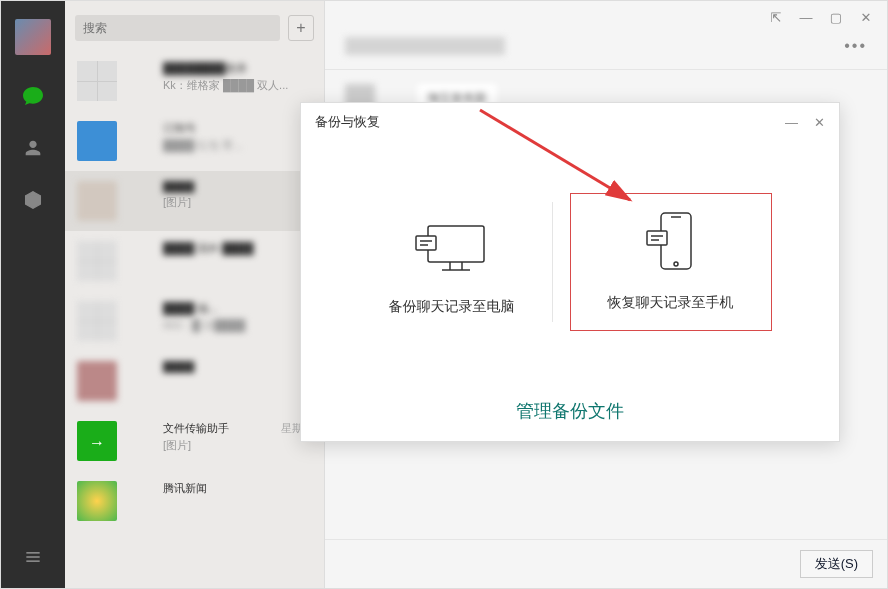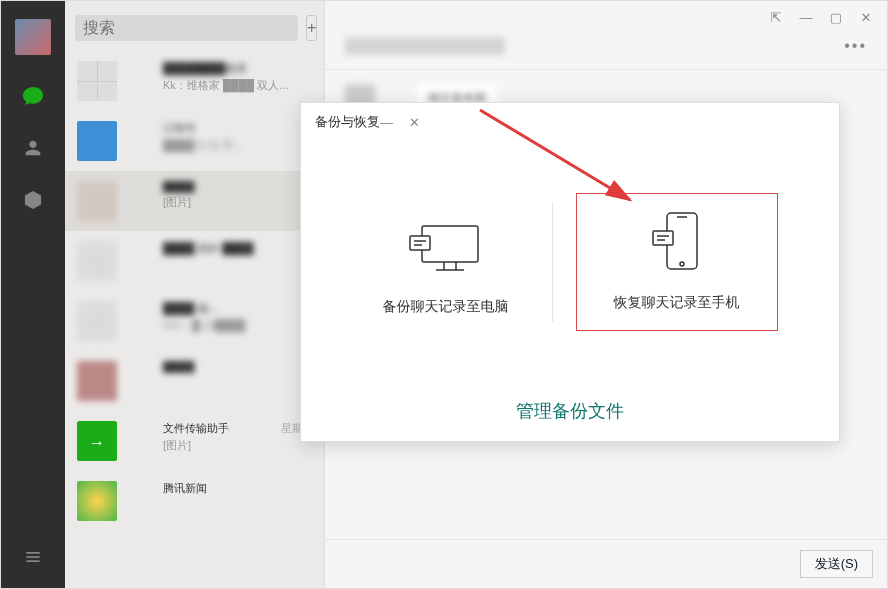--- a/index.html
+++ b/index.html
@@ -7,21 +7,21 @@
     .win { display:flex; height:100%; border:1px solid #ddd; }
     .nav { width:64px; background:#2e2e2e; display:flex; flex-direction:column; align-items:center; padding-top:18px; }
     .avatar-me { width:36px; height:36px; background:linear-gradient(135deg,#6a8caf,#c96a6a); border-radius:2px; margin-bottom:28px; }
     .nav-ic { width:26px; height:26px; margin-bottom:26px; display:flex; align-items:center; justify-content:center; cursor:pointer; }
     .nav-ic.active svg { fill:#1aad19; }
     .nav-ic svg { fill:#878787; }
     .nav-spacer { flex:1; }
     .menu-ic { width:26px; height:26px; margin-bottom:18px; cursor:pointer; display:flex; align-items:center; justify-content:center; }
     .list { width:260px; background:#eceae8; display:flex; flex-direction:column; border-right:1px solid #ddd; }
     .search-row { display:flex; align-items:center; padding:14px 10px 10px; gap:8px; }
-    .search { flex:1; height:26px; background:#dad8d6; border:none; border-radius:3px; padding:0 8px; font-size:16px; color:#666; outline:none; }
+    .search { flex:1; height:26px; background:#dad8d6; border:none; border-radius:3px; padding:0 8px; font-size:12px; color:#666; outline:none; }
     .add-btn { width:26px; height:26px; border:1px solid #c9c7c5; background:transparent; border-radius:3px; cursor:pointer; display:flex; align-items:center; justify-content:center; color:#777; font-size:16px; }
     .convs { flex:1; overflow:hidden; }
     .conv { display:flex; padding:10px 12px; gap:10px; position:relative; cursor:pointer; }
     .conv.sel { background:#dedcd9; }
     .conv-av { width:40px; height:40px; border-radius:2px; flex-shrink:0; }
     .conv-body { flex:1; min-width:0;margin-left:36px; }
     .conv-title { font-size:11px; color:#333; white-space:nowrap; overflow:hidden; text-overflow:ellipsis; }
     .conv-sub { font-size:11px; color:#999; white-space:nowrap; overflow:hidden; text-overflow:ellipsis; margin-top:2px; }
     .conv-time { position:absolute; right:10px; top:10px; font-size:11px; color:#aaa; }
     .blur { filter:blur(3px); }
@@ -33,25 +33,25 @@
     .chat-top { padding:4px 20px 14px; border-bottom:1px solid #e5e5e5; display:flex; align-items:center; justify-content:space-between; }
     .chat-name { height:18px; width:160px; background:#d4d4d4; filter:blur(3px); }
     .more { color:#888; letter-spacing:2px; cursor:pointer; }
     .msgs { flex:1; padding:14px 20px; overflow:hidden; }
     .bubble { background:#fff; border-radius:4px; padding:6px 10px; font-size:12px; color:#555; display:inline-block; margin-left:34px; }
     .bubble-ts { font-size:11px; color:#aaa; margin-top:4px; margin-left:34px; }
     .send-row { display:flex; justify-content:flex-end; padding:10px 14px; border-top:1px solid #e5e5e5; }
     .send-btn { padding:4px 14px; border:1px solid #ccc; background:#f7f7f7; font-size:13px; color:#0f172a; cursor:pointer; }
     
     .modal { position:absolute; top:102px; left:300px; width:540px; height:340px; background:#fff; border:1px solid #ddd; box-shadow:0 4px 18px rgba(0,0,0,.15); display:flex; flex-direction:column; }
-    .m-head { display:flex; align-items:center; padding:10px 14px 8px; }
+    .m-head { display:flex; align-items:center; justify-content:space-between; padding:10px 14px 8px; }
     .m-title { font-size:13px; color:#333; }
     .m-ctrls { display:flex; gap:16px; color:#888; font-size:13px; }
     .m-ctrls span { cursor:pointer; }
-    .m-body { flex:1; display:flex; align-items:center; justify-content:center; gap:6px; }
+    .m-body { flex:1; display:flex; align-items:center; justify-content:center; gap:0; }
     .opt { width:200px; text-align:center; cursor:pointer; }
     .opt-ic { height:80px; display:flex; align-items:center; justify-content:center; }
     .opt-lbl { font-size:14px; color:#333; margin-top:10px; }
     .opt.highlight { outline:1px solid #d84a4a; padding:10px 16px 18px; margin:0 18px; }
     .divider { width:1px; height:120px; background:#e5e5e5; }
     .m-foot { text-align:center; padding:14px 0 18px; }
     .m-link { color:#0f766e; font-size:18px; cursor:pointer;font-family:Liberation Serif, serif; }
     
     .arrow { position:absolute; top:100px; left:470px; width:200px; height:120px; pointer-events:none; z-index:10; }
   </style>

